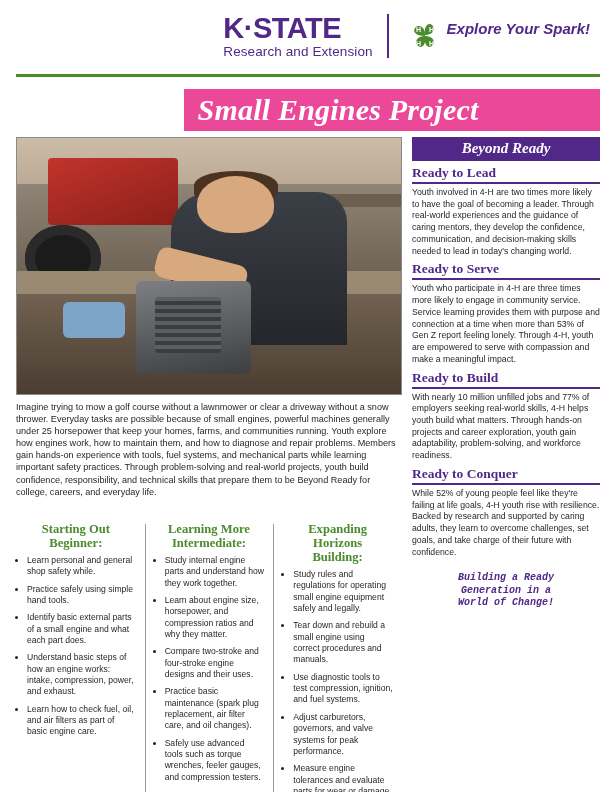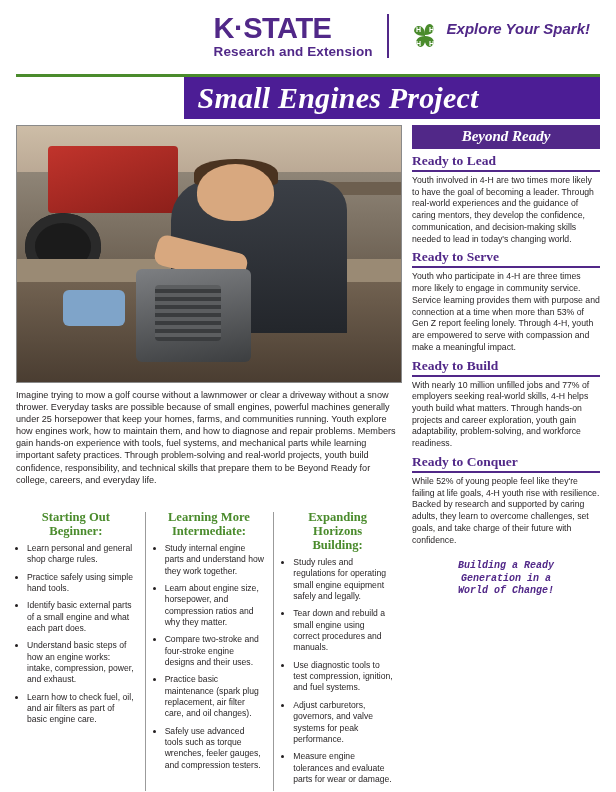--- a/index.html
+++ b/index.html
@@ -33,21 +33,21 @@
   .logo-block { display: flex; align-items: center; }
   .kstate-text { line-height: 1; }
   .kstate-name {
     font-family: "Liberation Sans", sans-serif;
     font-weight: bold;
     font-size: 29px;
     letter-spacing: -0.5px;
     color: #512888;
   }
   .kstate-sub {
-    font-weight: bold;
+    font-weight: normal;
     font-size: 13.5px;
     color: #512888;
     margin-top: 2px;
     letter-spacing: 0.1px;
   }
   .logo-divider {
     width: 2px;
     height: 44px;
     background: #512888;
     margin: 0 14px;
@@ -65,22 +65,22 @@
   }
 
   .rule-green {
     height: 3px;
     background: #4a8b2c;
     margin: 4px 0 0 0;
   }
 
   
   .title-bar {
-    background: #4c1d95;
-    margin-top: 0;
+    background: #ec4899;
+    margin-top: 12px;
     height: 42px;
     display: flex;
     align-items: center;
     justify-content: center;
     position: relative;
   }
   .title-bar::before {
     content: "";
     position: absolute;
     left: 0; top: 0; bottom: 0;
@@ -330,21 +330,21 @@
       <p class="intro">Imagine trying to mow a golf course without a lawnmower or clear a driveway without a snow thrower. Everyday tasks are possible because of small engines, powerful machines generally under 25 horsepower that keep your homes, farms, and communities running. Youth explore how engines work, how to maintain them, and how to diagnose and repair problems. Members gain hands-on experience with tools, fuel systems, and mechanical parts while learning important safety practices. Through problem-solving and real-world projects, youth build confidence, responsibility, and technical skills that prepare them to be Beyond Ready for college, careers, and everyday life.</p>
 
       <div class="cols">
 
         <div class="col">
           <div class="col-h">
             <span>Starting Out</span>
             <span class="lvl">Beginner:</span>
           </div>
           <ul class="bullets">
-            <li>Learn personal and general shop charge rules.</li>
+            <li>Learn personal and general shop safety while.</li>
             <li>Practice safely using simple hand tools.</li>
             <li>Identify basic external parts of a small engine and what each part does.</li>
             <li>Understand basic steps of how an engine works: intake, compression, power, and exhaust.</li>
             <li>Learn how to check fuel, oil, and air filters as part of basic engine care.</li>
           </ul>
         </div>
 
         <div class="col divline">
           <div class="col-h">
             <span>Learning More</span>

